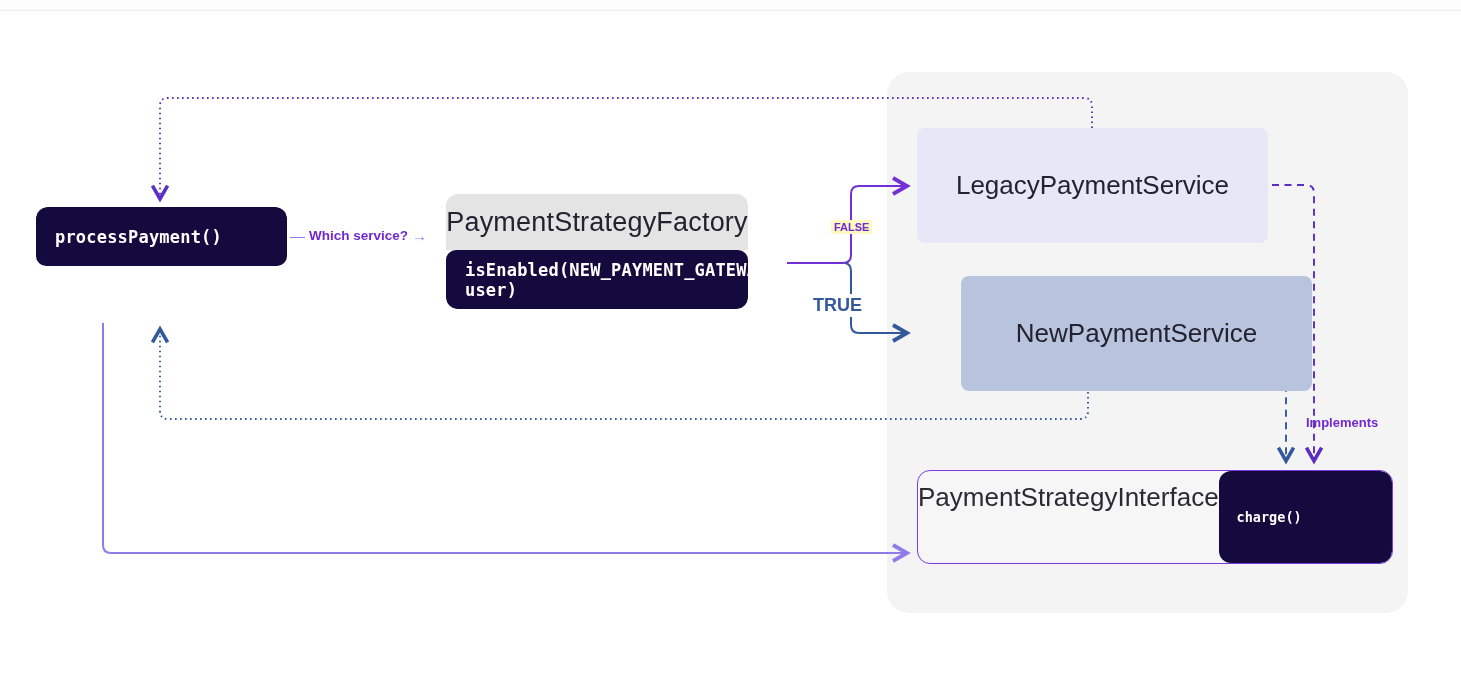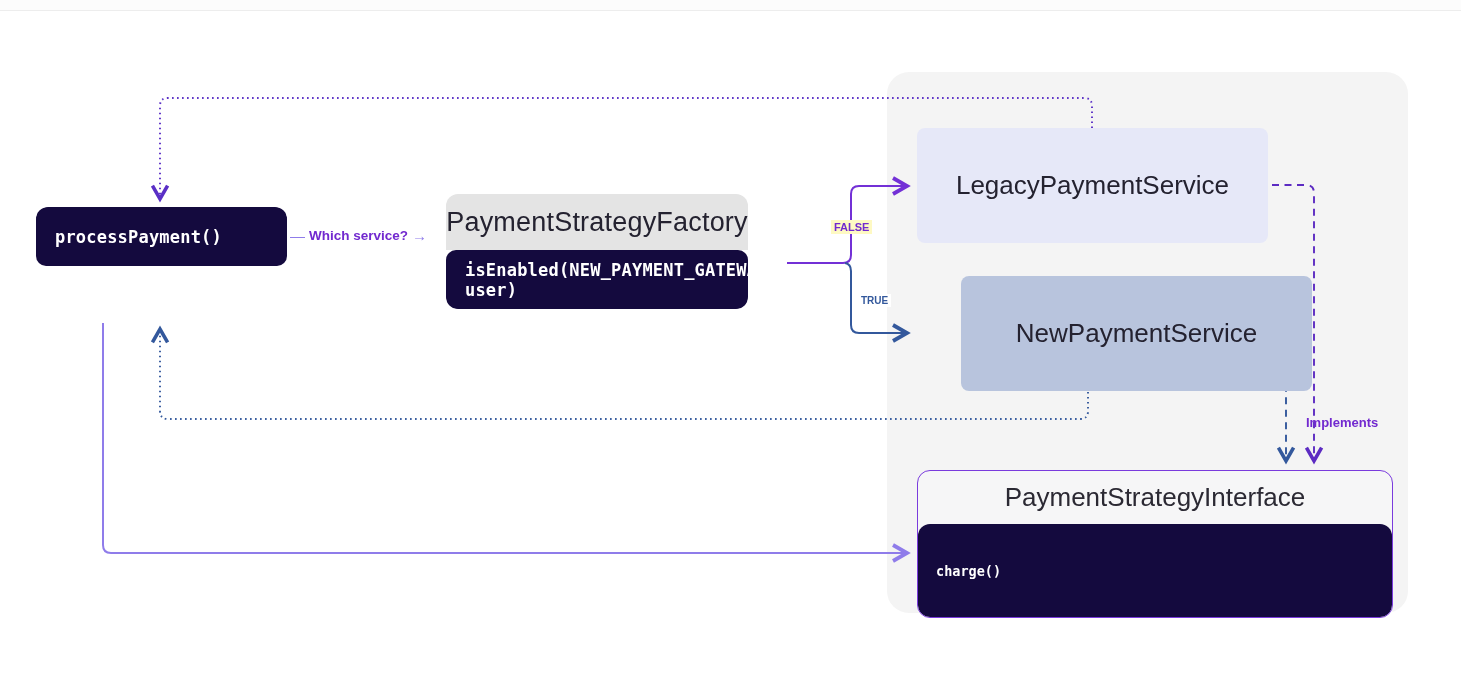--- a/index.html
+++ b/index.html
@@ -40,43 +40,43 @@
 
   .svc{
     position:absolute;z-index:2;width:351px;height:115px;border-radius:8px;
     display:flex;align-items:center;justify-content:center;
     font-size:26px;font-weight:500;color:#242230;
   }
   .legacy{left:917px;top:128px;background:var(--legacy-fill);}
   .newsvc{left:961px;top:276px;background:var(--new-fill);}
 
   .iface{
-    position:absolute;z-index:2;left:917px;top:470px;width:476px;height:148px;
+    position:absolute;z-index:2;left:917px;top:470px;width:476px;height:94px;
     border:1.6px solid var(--interface-border);border-radius:13px;box-sizing:border-box;
-    background:#f6f6f7;overflow:hidden;display:flex;flex-direction:column;
+    background:#f6f6f7;overflow:hidden;display:flex;
   }
   .iface .hd{
     height:53px;display:flex;align-items:center;justify-content:center;
     font-size:26px;font-weight:500;color:#2b2933;
   }
   .iface .bd{
     flex:1;background:var(--navy);border-radius:12px;display:flex;align-items:center;
     padding-left:18px;box-sizing:border-box;
     font-family:"DejaVu Sans Mono","Liberation Mono",monospace;
     font-size:13.5px;font-weight:700;color:#fff;
   }
 
   .lbl{position:absolute;z-index:3;font-weight:700;}
   .which{
     left:287px;top:207px;width:143px;height:56px;display:flex;align-items:center;justify-content:center;
     gap:4px;font-size:13.5px;color:var(--purple-label);white-space:nowrap;
   }
   .which .tip{color:var(--light-purple);font-weight:400;font-size:15px;}
   .false{left:831px;top:220px;font-size:11px;color:var(--purple-label);background:#fef9c3;padding:1px 3px;}
-  .true{left:858px;top:294px;font-size:10px;color:var(--blue);background:#fff;padding:1px 3px;}
+  .true{left:810px;top:294px;font-size:18px;color:var(--blue);background:#fff;padding:1px 3px;}
   .impl{left:1274px;top:415px;font-size:13px;color:var(--purple-label);padding-left:32px;}
 </style>
 </head>
 <body>
 
 <div class="stage">
 
   <div class="topstrip"></div>
 
   <div class="panel"></div>

